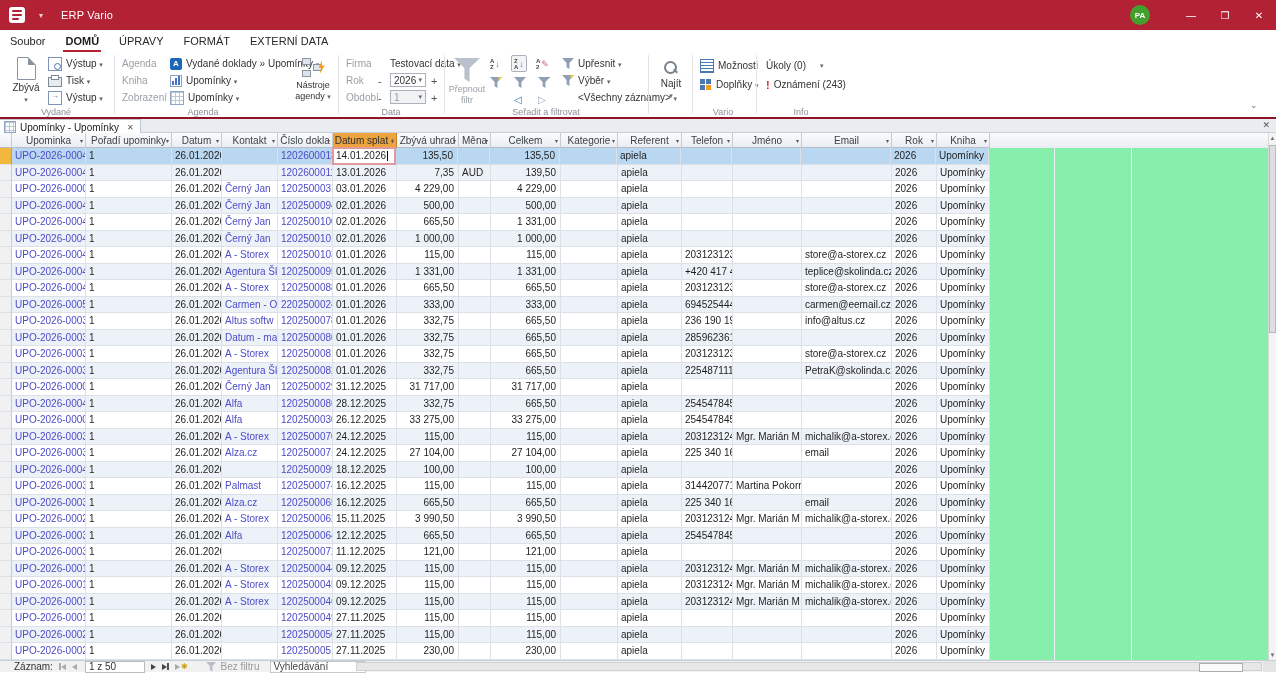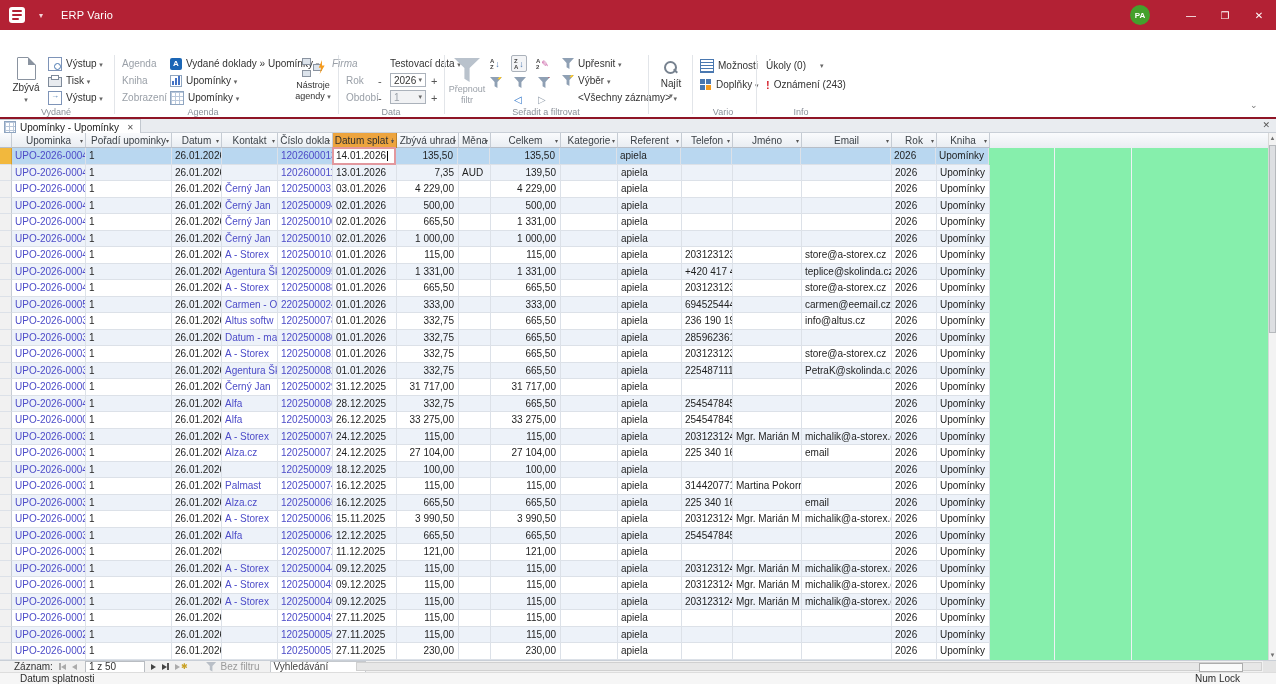--- a/index.html
+++ b/index.html
@@ -152,20 +152,27 @@
     <div class="qat-chev">▾</div>
     <div id="title-text">ERP Vario</div>
     <div id="tb-right">
       <div class="avatar">PA</div>
       <div class="winbtn">—</div>
       <div class="winbtn">❐</div>
       <div class="winbtn">✕</div>
     </div>
   </div>
 
+  <div id="menubar">
+      <div class="mitem">Soubor</div>
+      <div class="mitem active">DOMŮ</div>
+      <div class="mitem">ÚPRAVY</div>
+      <div class="mitem">FORMÁT</div>
+      <div class="mitem">EXTERNÍ DATA</div>
+    </div>
 
   <div id="ribbon">
 
     <div class="rbig" style="left:8px;width:36px;">
       <div class="i-page" style="margin-top:3px;"></div>
       <div class="lbl"><span>Zbývá</span><br><span class="chev">▾</span></div>
     </div>
     <div class="rsmall" style="left:48px;top:4px;">
       <span class="ism i-prev"></span>
       <span class="lbl"><span>Výstup</span> <span class="chev">▾</span></span>
@@ -211,21 +218,21 @@
       <div class="i-org" style="margin-top:4px;">
           <i></i>
           <i></i>
           <i></i>
           <span class="i-bolt"></span>
         </div>
       <div class="lbl" style="font-size:9px;"><span>Nástroje agendy</span> <span class="chev">▾</span></div>
     </div>
     <div class="rdiv" style="left:338px;"></div>
 
-    <div class="rsmall greyed" style="left:332px;top:4px;font-style:italic;">
+    <div class="rsmall greyed" style="left:346px;top:4px;">
         <span>Firma</span>
       </div>
     <div class="rsmall" style="left:390px;top:4px;">
       <span class="lbl" style="margin-left:0;"><span>Testovací data</span> <span class="chev">▾</span></span>
     </div>
     <div class="rsmall greyed" style="left:346px;top:21px;">
         <span>Rok</span>
       </div>
     <div class="rsmall" style="left:378px;top:21px;">
         <span class="pm">-</span>
@@ -1065,18 +1072,14 @@
       <span class="funnel-x"></span>
       <span>Bez filtru</span>
     </span>
     <span id="nav-search">Vyhledávání</span>
     <div id="hscroll">
       <div id="hthumb"></div>
     </div>
     <div id="nav-corner"></div>
   </div>
 
-  <div id="statusbar">
-    <span id="status-left">Datum splatnosti</span>
-    <span id="status-right">Num Lock</span>
-  </div>
 
 </div>
 
 </body></html>

